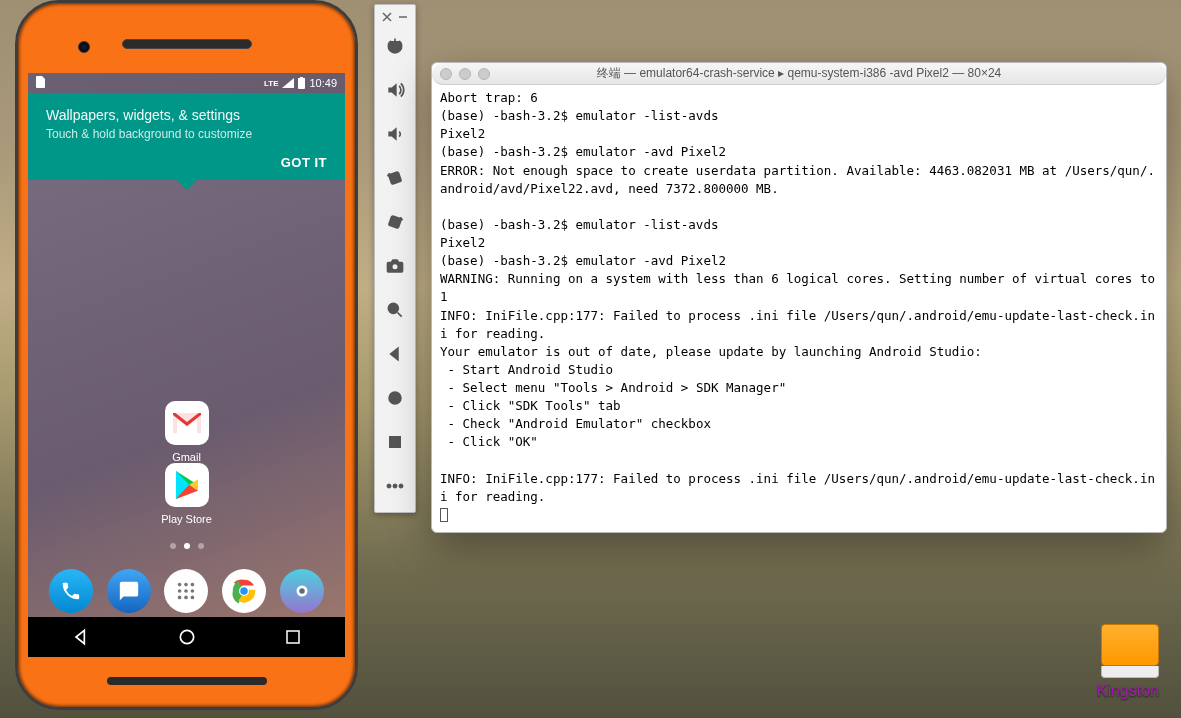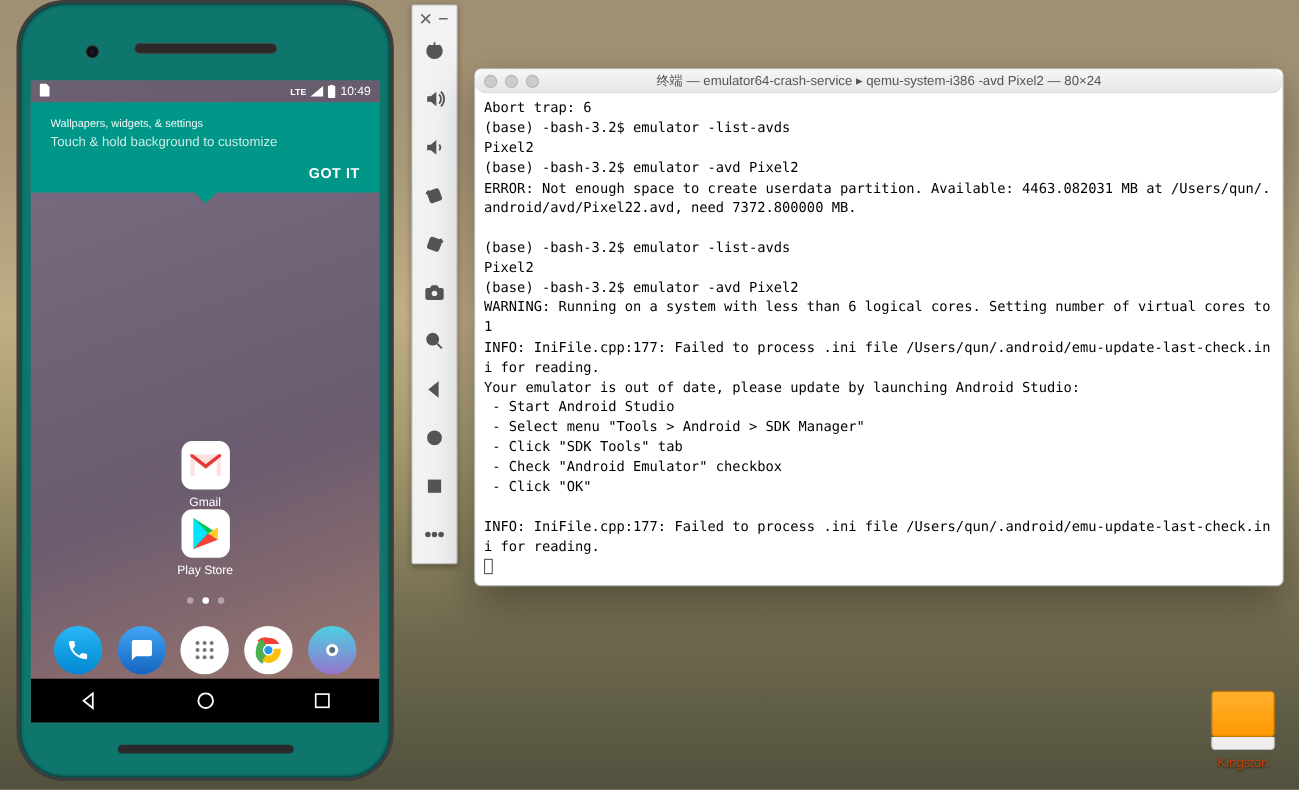--- a/index.html
+++ b/index.html
@@ -7,21 +7,21 @@
   body {
     background: linear-gradient(to bottom, #9f8f73 0%, #a99879 20%, #c0ae86 40%, #a89b70 55%, #6f6a4e 80%, #52513e 100%);
     position: relative;
   }
 
   
   .device {
     position: absolute;
     left: 15px; top: 0px;
     width: 343px; height: 710px;
-    background: #0f766e;
+    background: #f97316;
     border: 3px solid #3d3d3d;
     border-radius: 44px;
     padding: 70px 10px 50px 10px;
     box-shadow: inset 0 0 4px #000;
   }
   .earpiece {
     position: absolute; top: 36px; left: 50%; transform: translateX(-50%);
     width: 130px; height: 10px; background: #2a2a2a; border-radius: 6px;
     border: 1px solid #444;
   }
@@ -51,21 +51,21 @@
   .status-left svg { fill:#fff; }
   .status-right { display:flex; gap:4px; align-items:center; }
   .status-right svg { fill:#fff; }
 
   .welcome {
     background:#009688; color:#fff;
     padding: 14px 18px 10px 18px;
     position:relative;
   }
   .welcome h1 { font-size: 26px; font-weight:400; margin-bottom:8px; }
-  .welcome .sub1 { font-size:10px; color:rgba(255,255,255,0.95); margin-bottom:4px;}
+  .welcome .sub1 { font-size:14px; color:rgba(255,255,255,0.95); margin-bottom:4px;}
   .welcome .sub2 { font-size:12px; color:rgba(255,255,255,0.8); margin-bottom:14px;}
   .welcome .gotit { text-align:right; font-size:13px; font-weight:600; letter-spacing:.5px; cursor:pointer;}
   .welcome-arrow {
     position:absolute; left:50%; bottom:-10px; transform:translateX(-50%);
     width:0;height:0;border-left:12px solid transparent;border-right:12px solid transparent;
     border-top:12px solid #009688;
   }
 
   .home-body { flex:1; position:relative; }
 
@@ -126,22 +126,22 @@
     font-size:12.5px; line-height:1.45;
     padding:4px 6px 8px 8px; white-space:pre-wrap; word-break:break-all;
     color:#000;
     border-radius:18px;
   }
   .cursor-box{display:inline-block;width:8px;height:14px;border:1px solid #555;vertical-align:text-bottom;}
 
   
   .drive {
     position:absolute; right:22px; bottom:18px;
-    display:flex; flex-direction:column; align-items:center; gap:4px;
-    color:#c2410c; font-size:12px; text-shadow:0 1px 2px rgba(0,0,0,.7);
+    display:flex; flex-direction:column; align-items:flex-end; gap:4px;
+    color:#a21caf; font-size:16px; text-shadow:0 1px 2px rgba(0,0,0,.7);
   }
   .drive .disk {
     width:58px;height:42px;background:linear-gradient(#ffb02e,#ff9800);
     border-radius:4px; border:1px solid #c77700;
   }
   .drive .base{width:58px;height:12px;background:#eee;border:1px solid #bbb;border-top:none;border-radius:0 0 4px 4px;}
 </style>
 </head>
 <body>
 

